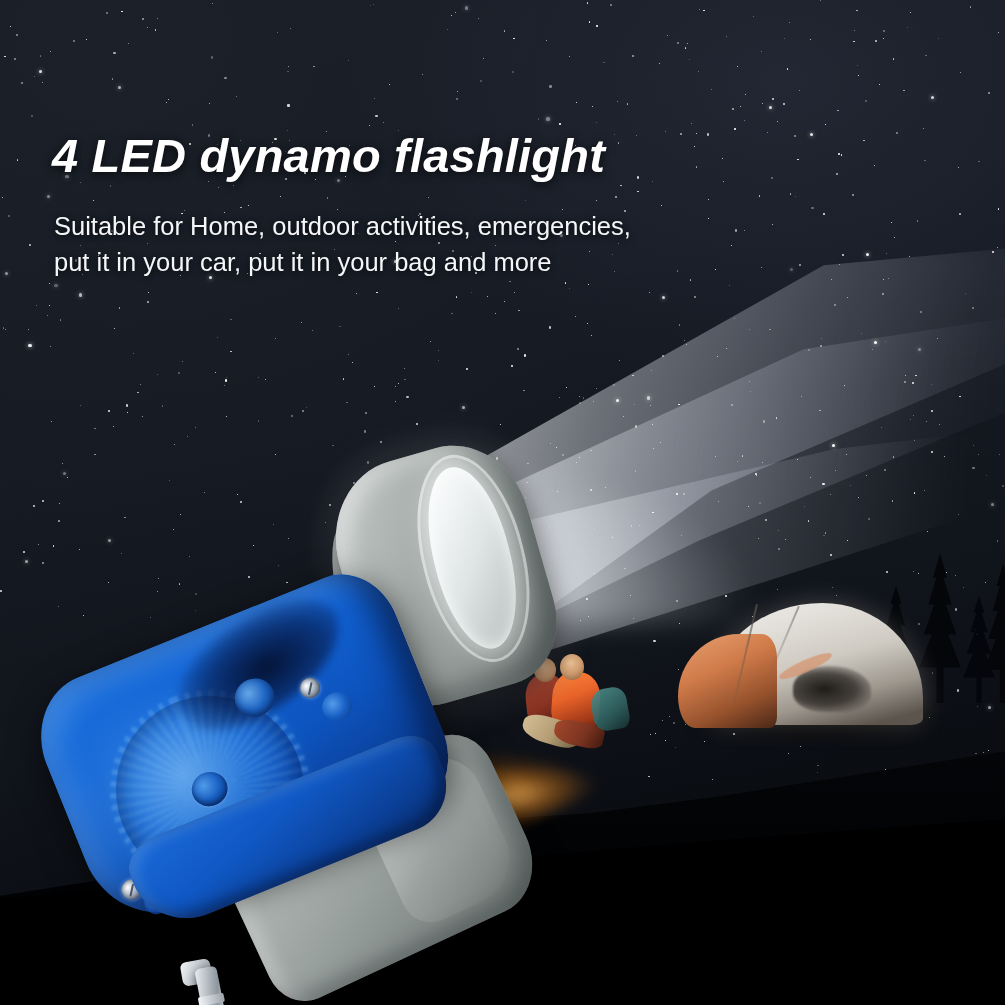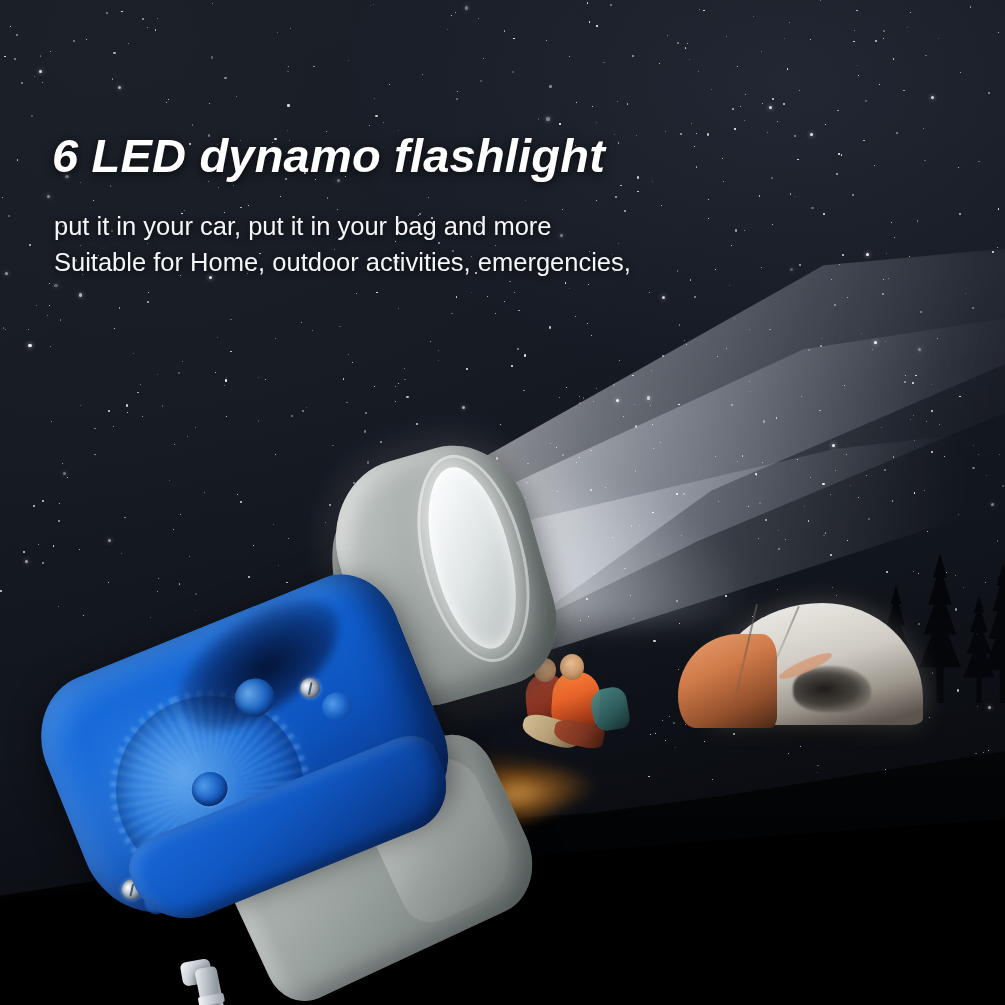--- a/index.html
+++ b/index.html
@@ -1038,19 +1038,19 @@
       <div class="fl-boss3"></div>
       <div class="screw s1"></div>
       <div class="screw s2"></div>
 
       <div class="fl-lip"></div>
       <div class="strap-clip"></div>
       <div class="strap"></div>
     </div>
   </div>
 
-  <div class="headline">6 LED dynamo flashlight</div>
+  <div class="headline">4 LED dynamo flashlight</div>
   <div class="sub">
+    <div>Suitable for Home, outdoor activities, emergencies,</div>
     <div>put it in your car, put it in your bag and more</div>
-    <div>Suitable for Home, outdoor activities, emergencies,</div>
   </div>
 
 </div>
 
 </body></html>

